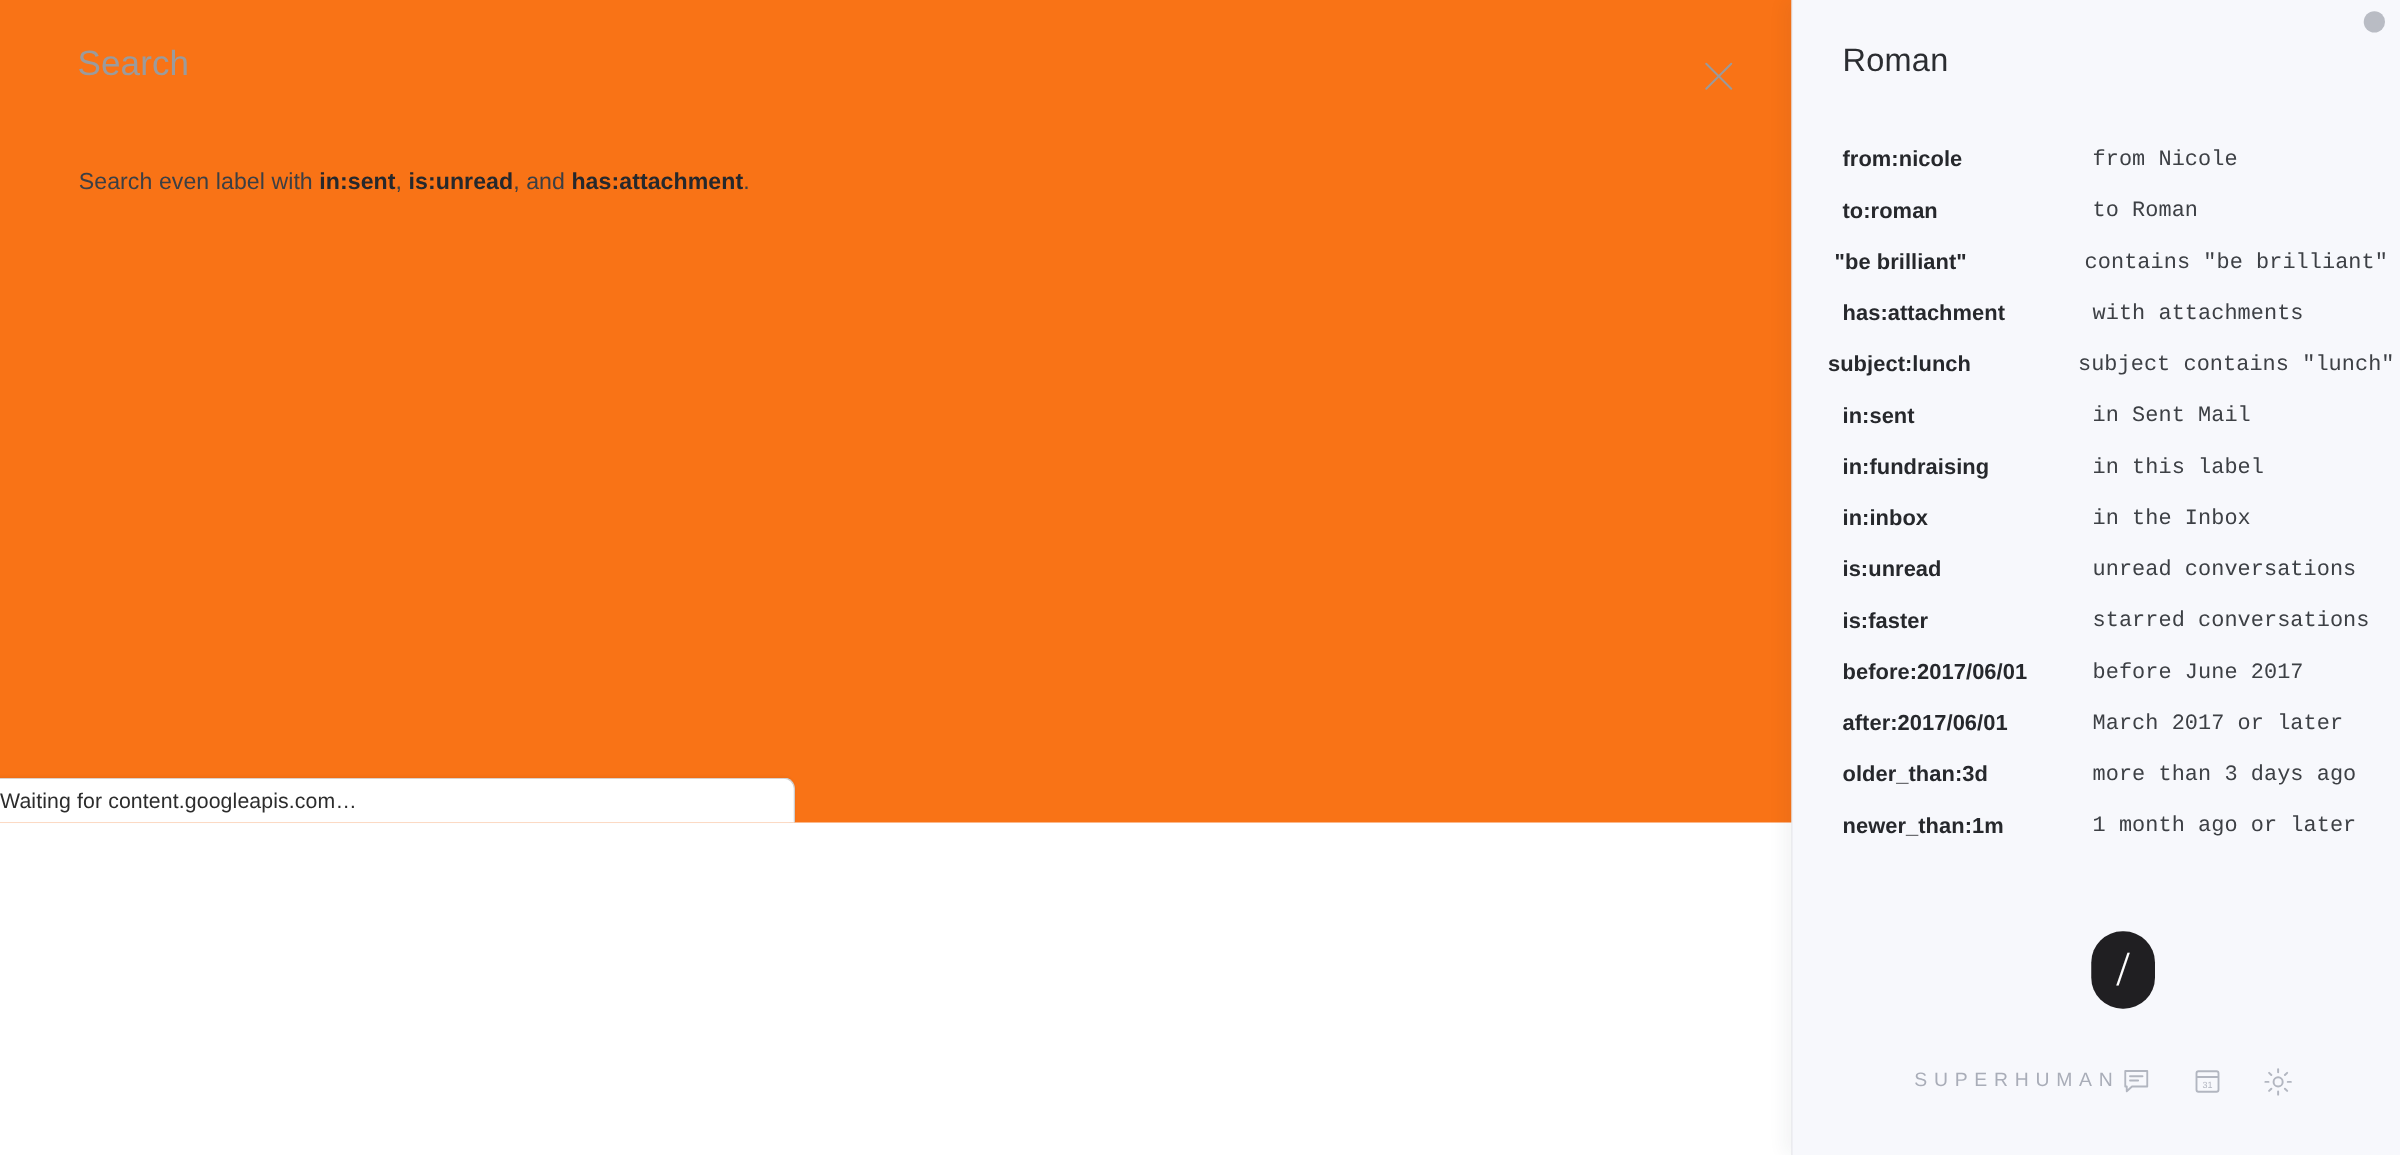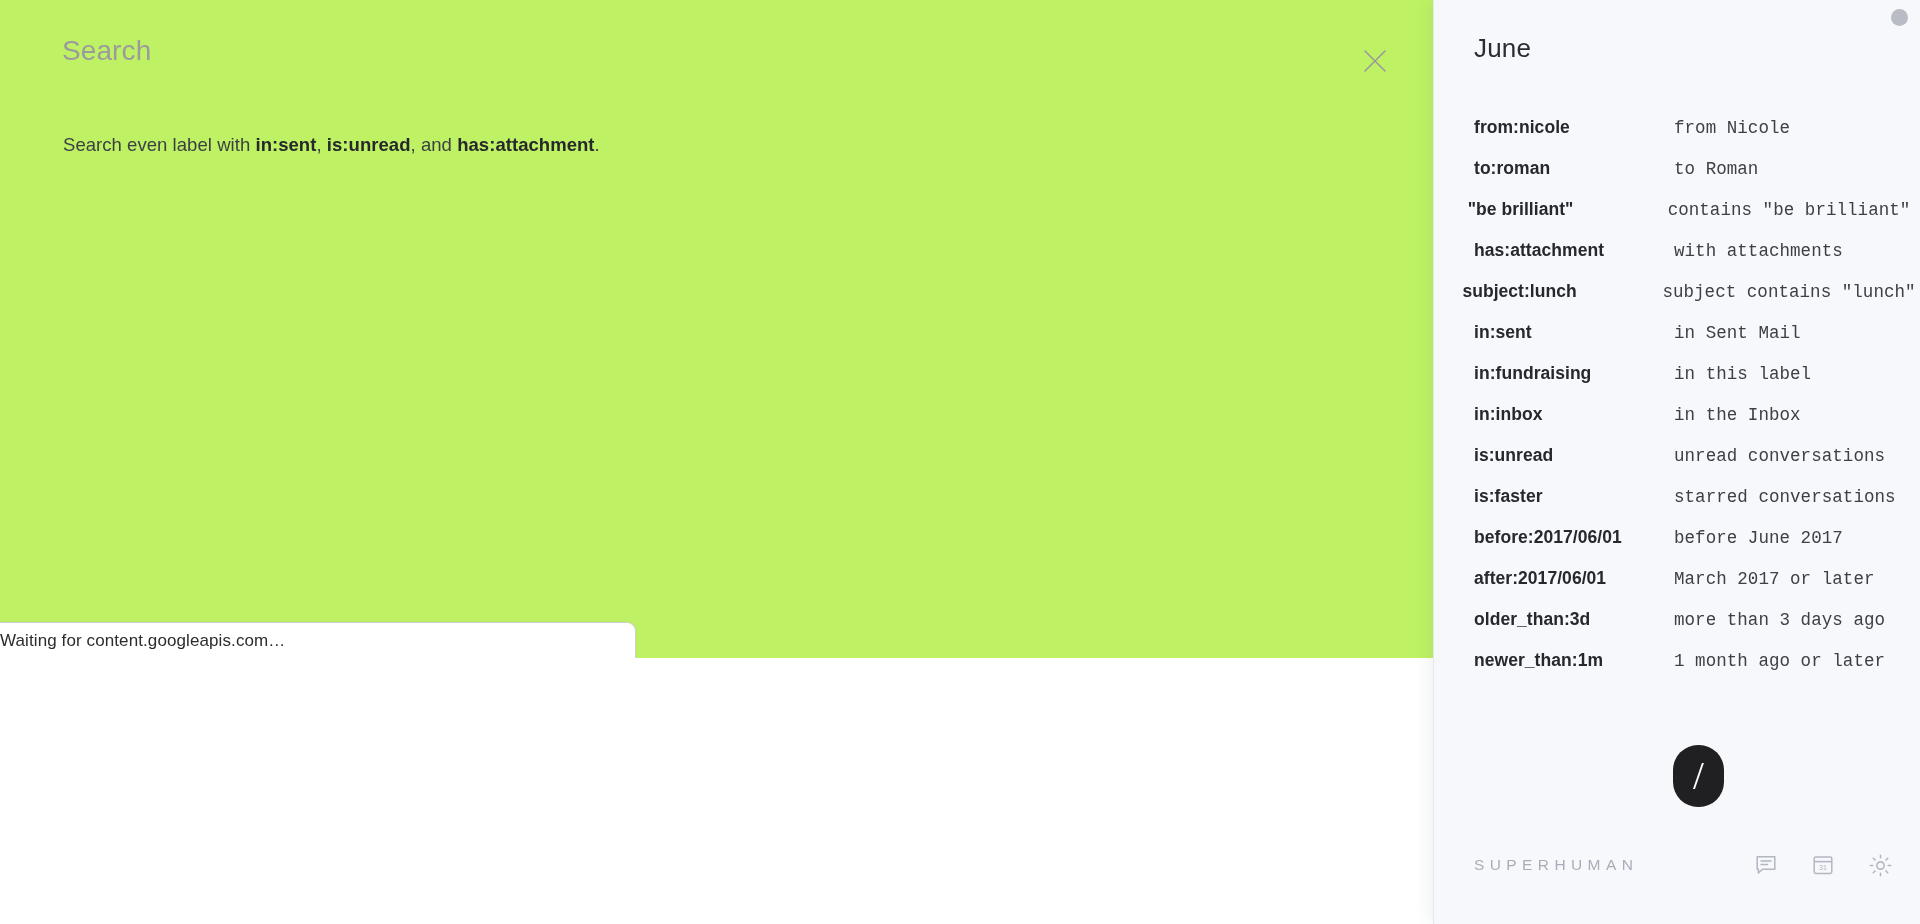--- a/index.html
+++ b/index.html
@@ -19,21 +19,21 @@
     width: 1920px;
     height: 924px;
     display: flex;
   }
 
   
   .search-pane {
     position: relative;
     width: 1434px;
     height: 658px;
-    background: #bef264;
+    background: #f97316;
     flex: 0 0 1434px;
   }
 
   .search-input-row {
     position: absolute;
     left: 0;
     top: 0;
     width: 1434px;
     height: 96px;
   }
@@ -199,21 +199,21 @@
 
   
   .tips-footer {
     position: absolute;
     left: 40px;
     right: 27px;
     bottom: 44px;
     height: 30px;
     display: flex;
     align-items: center;
-    justify-content: space-between;
+    justify-content: center;
     margin-top: 32px;
   }
 
   .wordmark {
     font-size: 15.5px;
     font-weight: 400;
     letter-spacing: 5.4px;
     color: #a9adb8;
   }
 
@@ -255,21 +255,21 @@
     <div class="status-bubble">
       <span>Waiting for content.googleapis.com…</span>
     </div>
 
   </div>
 
   <div class="tips-pane">
 
     <div class="corner-dot"></div>
 
-    <div class="tips-title">June</div>
+    <div class="tips-title">Roman</div>
 
     <div class="tips-table">
         <div class="tip-row">
           <div class="tip-key">from:nicole</div>
           <div class="tip-desc">from Nicole</div>
         </div>
         <div class="tip-row">
           <div class="tip-key">to:roman</div>
           <div class="tip-desc">to Roman</div>
         </div>

